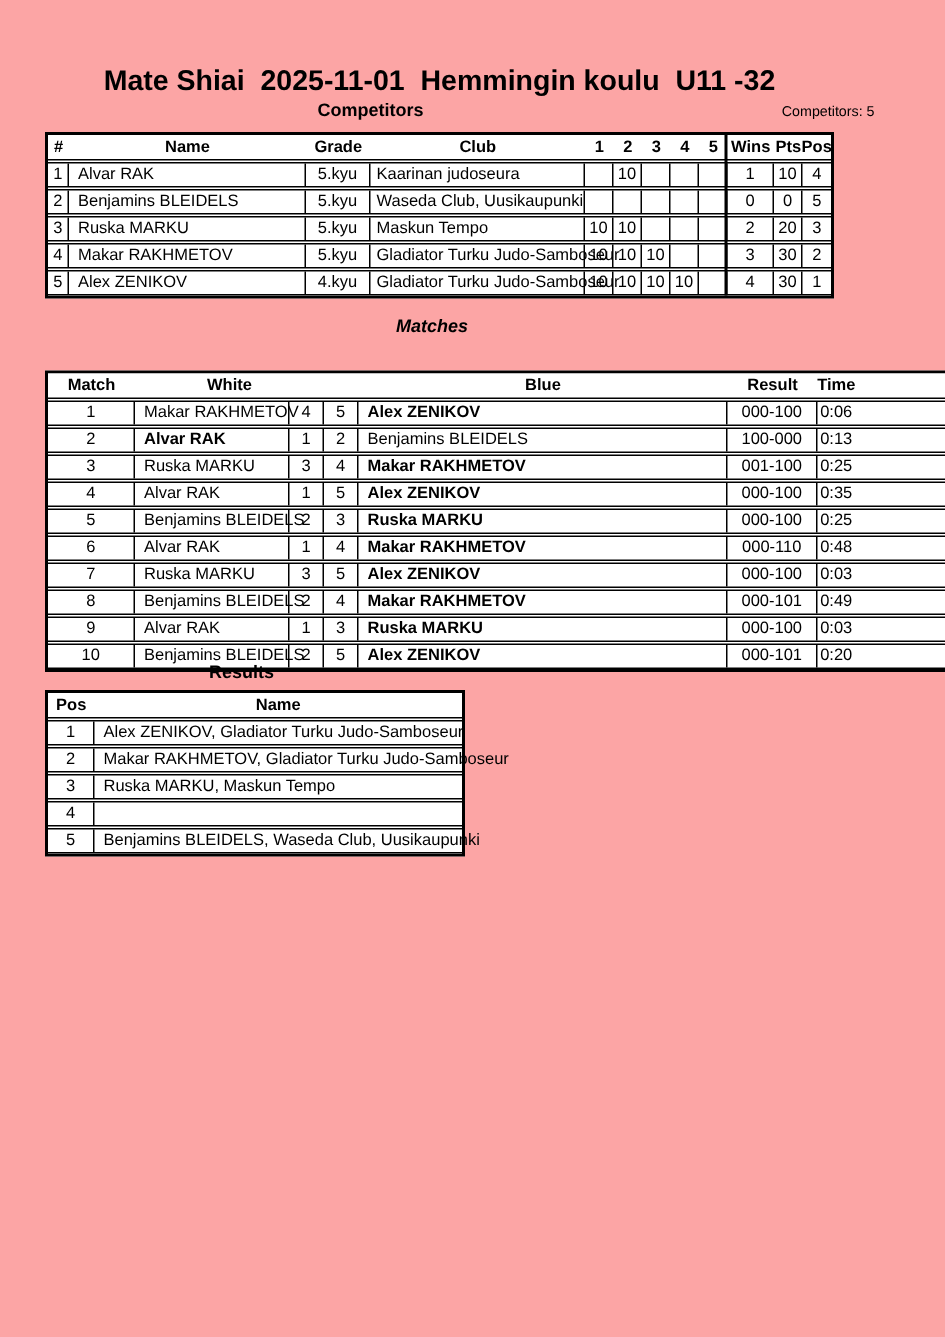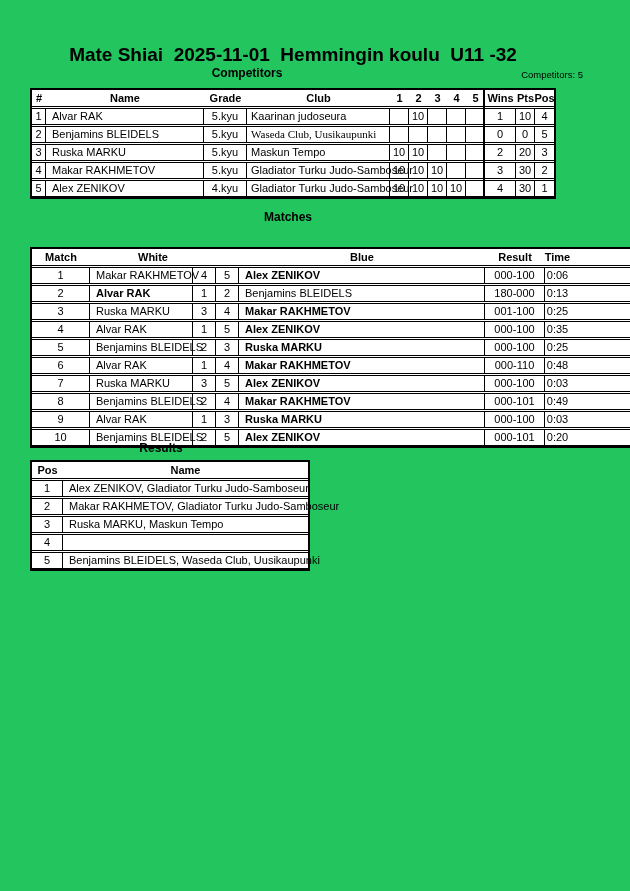--- a/index.html
+++ b/index.html
@@ -1,25 +1,25 @@
 <!DOCTYPE html>
 <html><head>
 <meta charset="utf-8">
 <style>
   * { margin:0; padding:0; box-sizing:border-box; }
   html,body { background:#fff; }
-  .page { position:relative; width:630px; height:891px; background:#22c55e;
+  .page { position:relative; width:630px; height:891px; background:#fca5a5;
           font-family:"Liberation Sans", sans-serif; color:#000; overflow:hidden; }
 
   .title { position:absolute; top:44px; left:30px; width:526px; text-align:center;
            font-size:19px; font-weight:bold; white-space:pre; }
 
   .sec { position:absolute; font-size:12px; font-weight:bold; text-align:center; }
   #comp-head  { top:66px;  left:30px; width:434px; }
-  #match-head { top:210px; left:30px; width:516px; }
+  #match-head { top:210px; left:30px; width:516px;font-style:italic; }
   #res-head   { top:441px; left:20px; width:282px; }
 
   .count { position:absolute; top:69px; left:433px; width:150px; text-align:right; font-size:9.5px; }
 
   .tbl { position:absolute; left:30px; border:2px solid #000; background:#fff; }
   #comp-tbl  { top:88px;  width:526px; }
   #match-tbl { top:247px; width:614px; }
   #res-tbl   { top:460px; width:280px; }
 
   .row { display:flex; height:17px; border-top:1px solid #000; border-bottom:1px solid #000;
@@ -86,21 +86,21 @@
     <div class="c w-s"></div>
     <div class="c w-wins">1</div>
     <div class="c w-pts">10</div>
     <div class="c w-pos last">4</div>
   </div>
 
   <div class="row">
     <div class="c w-num">2</div>
     <div class="c w-name lft nwr">Benjamins BLEIDELS</div>
     <div class="c w-grade">5.kyu</div>
-    <div class="c w-club lft nwr" style="padding-left:4px;font-family:Liberation Serif, serif;">Waseda Club, Uusikaupunki</div>
+    <div class="c w-club lft nwr" style="padding-left:4px;">Waseda Club, Uusikaupunki</div>
     <div class="c w-s"></div>
     <div class="c w-s"></div>
     <div class="c w-s"></div>
     <div class="c w-s"></div>
     <div class="c w-s"></div>
     <div class="c w-wins">0</div>
     <div class="c w-pts">0</div>
     <div class="c w-pos last">5</div>
   </div>
 
@@ -172,21 +172,21 @@
     <div class="c m-result">000-100</div>
     <div class="c m-time last">0:06</div>
   </div>
 
   <div class="row">
     <div class="c m-match">2</div>
     <div class="c m-white lft nwr win">Alvar RAK</div>
     <div class="c m-n">1</div>
     <div class="c m-n">2</div>
     <div class="c m-blue lft nwr">Benjamins BLEIDELS</div>
-    <div class="c m-result">180-000</div>
+    <div class="c m-result">100-000</div>
     <div class="c m-time last">0:13</div>
   </div>
 
   <div class="row">
     <div class="c m-match">3</div>
     <div class="c m-white lft nwr">Ruska MARKU</div>
     <div class="c m-n">3</div>
     <div class="c m-n">4</div>
     <div class="c m-blue lft nwr win">Makar RAKHMETOV</div>
     <div class="c m-result">001-100</div>

